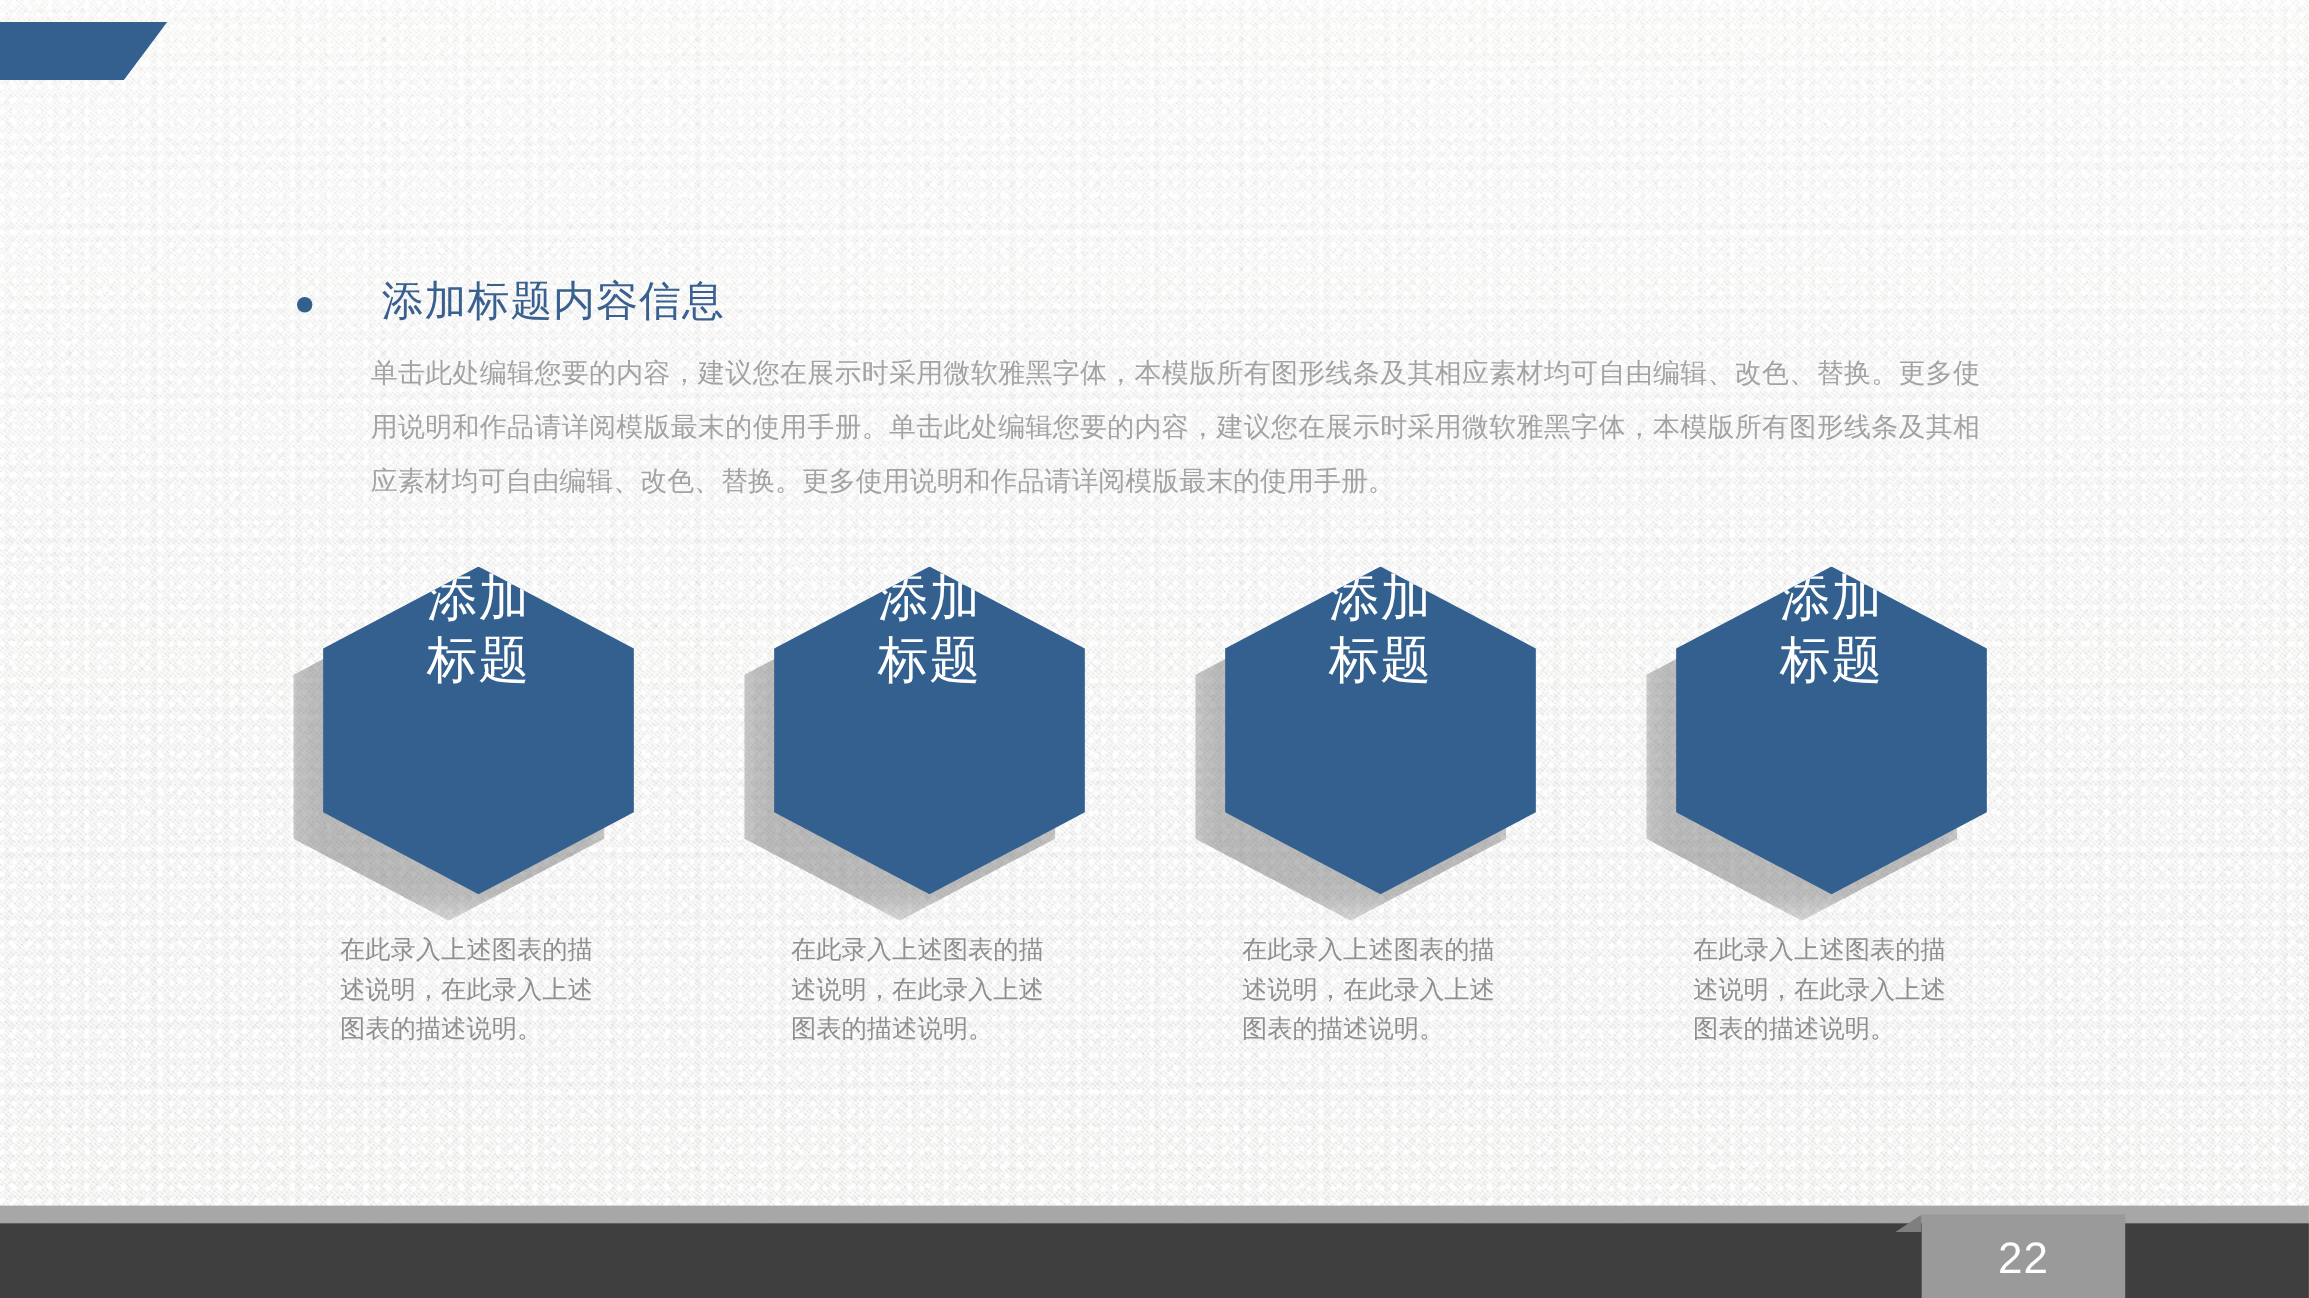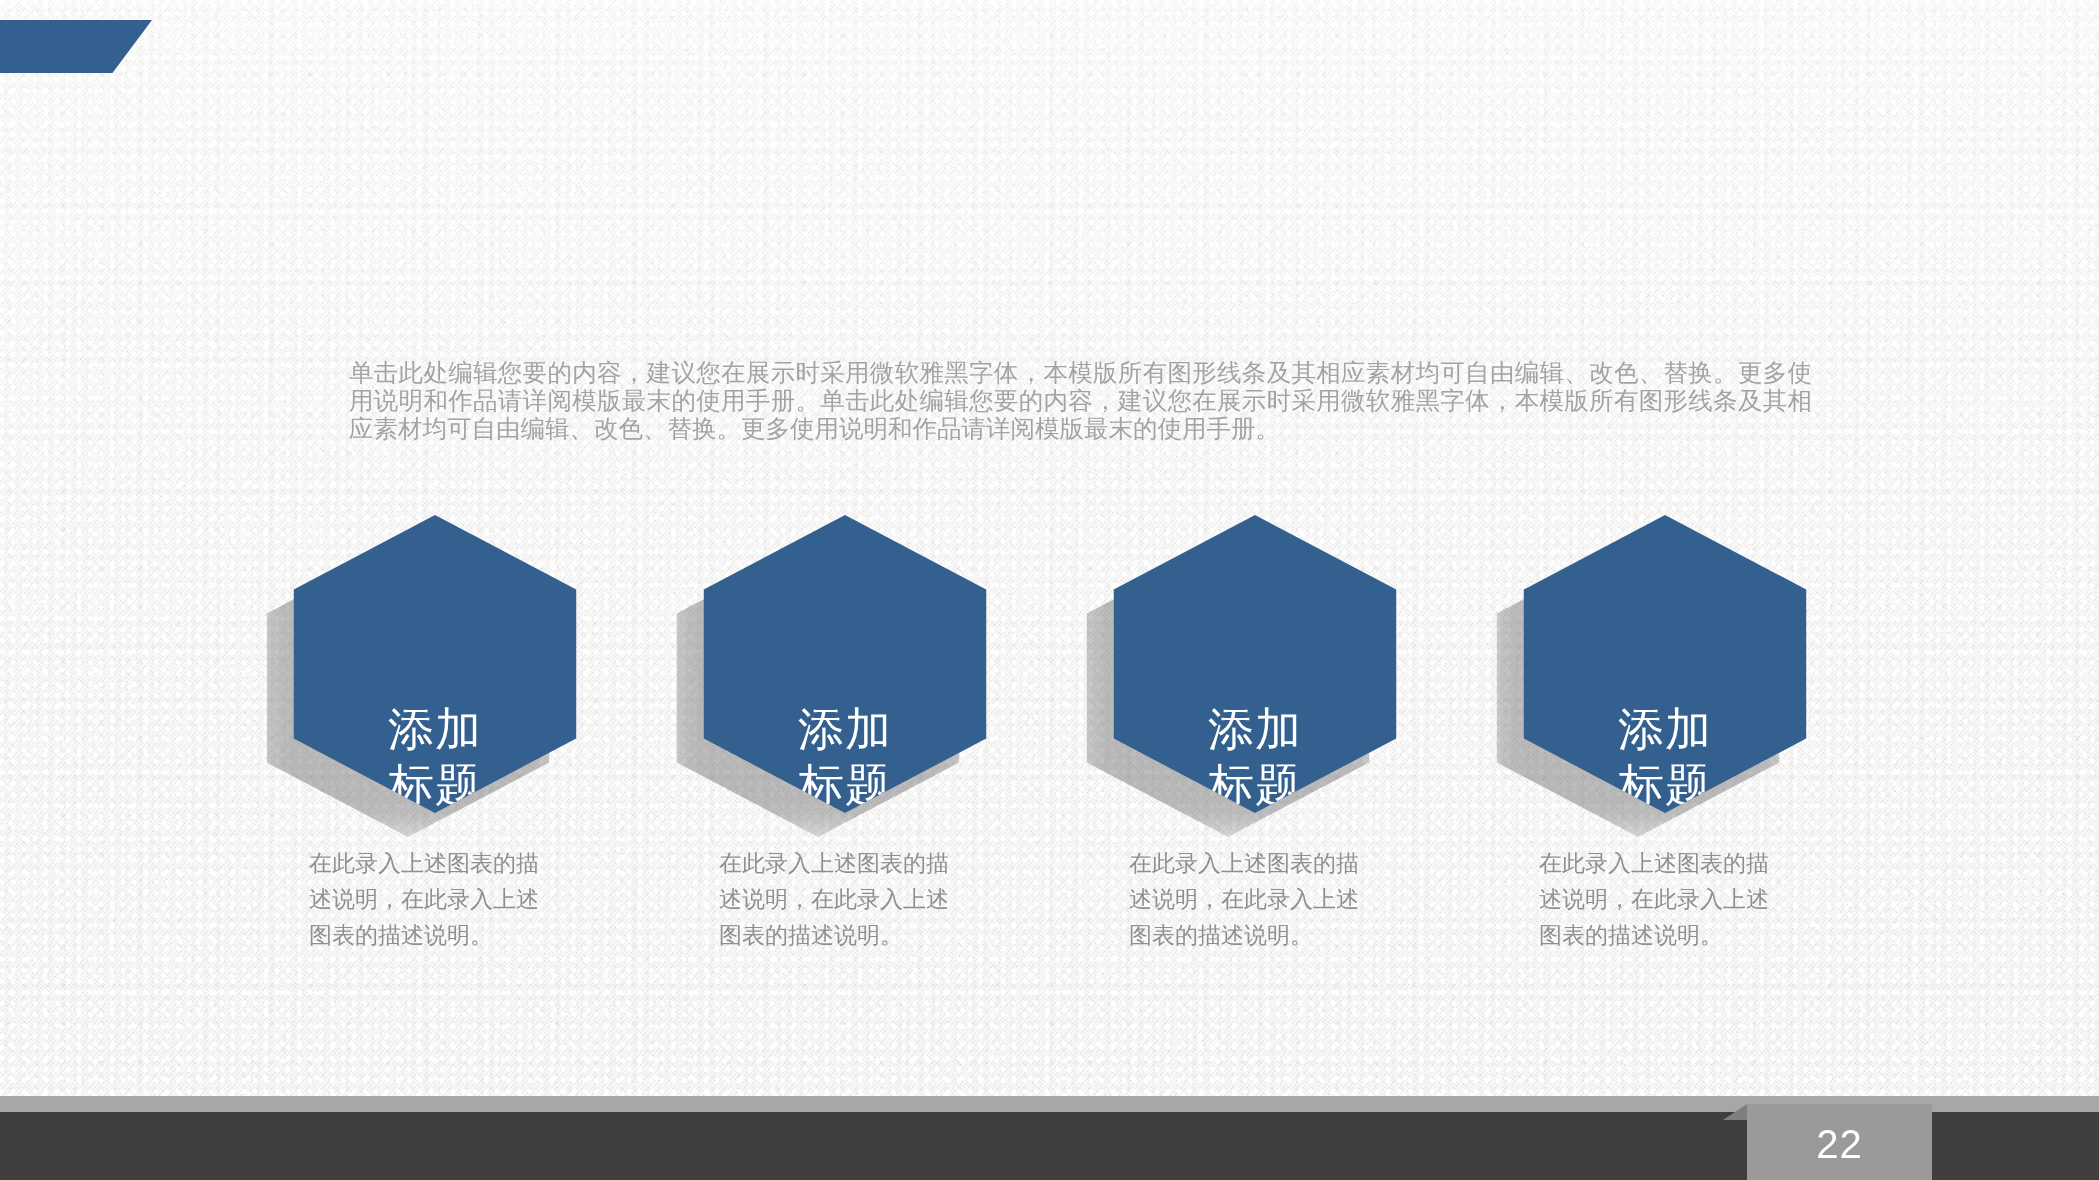--- a/index.html
+++ b/index.html
@@ -71,29 +71,28 @@
     font-size: 38px;
     line-height: 48px;
     color: #3a6090;
     letter-spacing: 1px;
     white-space: nowrap;
   }
 
   
   .body-paragraph {
     position: absolute;
-    left: 349px;
+    left: 337px;
     top: 315px;
     width: 1463px;
     font-size: 24.5px;
-    line-height: 28px;
+    line-height: 49px;
     color: #a3a3a3;
     text-align: justify;
     text-justify: inter-character;
-    margin-top: 44px;
   }
 
   
   .hex-row {
     position: absolute;
     left: 270px;
     top: 515px;
     width: 1560px;
     display: flex;
     justify-content: space-between;
@@ -121,21 +120,21 @@
   }
   .hex-shape {
     position: absolute;
     left: 0;
     top: 0;
     width: 307px;
     height: 298px;
     background: #33608f;
     clip-path: polygon(50% 0%, 96% 25%, 96% 75%, 50% 100%, 4% 75%, 4% 25%);
     display: flex;
-    align-items: flex-end;
+    align-items: flex-start;
     justify-content: center;
   }
   .hex-label {
     color: #ffffff;
     font-size: 46px;
     line-height: 56px;
     text-align: center;
     white-space: pre-line;
     letter-spacing: 1px;
   }
@@ -195,20 +194,24 @@
     top: 2px;
   }
 </style>
 </head>
 <body>
 
 <div class="slide">
 
   <div class="header-bar"></div>
 
+  <div class="bullet-row">
+    <span class="bullet-dot"></span>
+    <span class="bullet-heading">添加标题内容信息</span>
+  </div>
 
   <div class="body-paragraph">单击此处编辑您要的内容，建议您在展示时采用微软雅黑字体，本模版所有图形线条及其相应素材均可自由编辑、改色、替换。更多使用说明和作品请详阅模版最末的使用手册。单击此处编辑您要的内容，建议您在展示时采用微软雅黑字体，本模版所有图形线条及其相应素材均可自由编辑、改色、替换。更多使用说明和作品请详阅模版最末的使用手册。</div>
 
   <div class="hex-row">
 
     <div class="hex-col">
       <div class="hex-wrap">
         <div class="hex-shadow"></div>
         <div class="hex-shape">
           <span class="hex-label">添加

